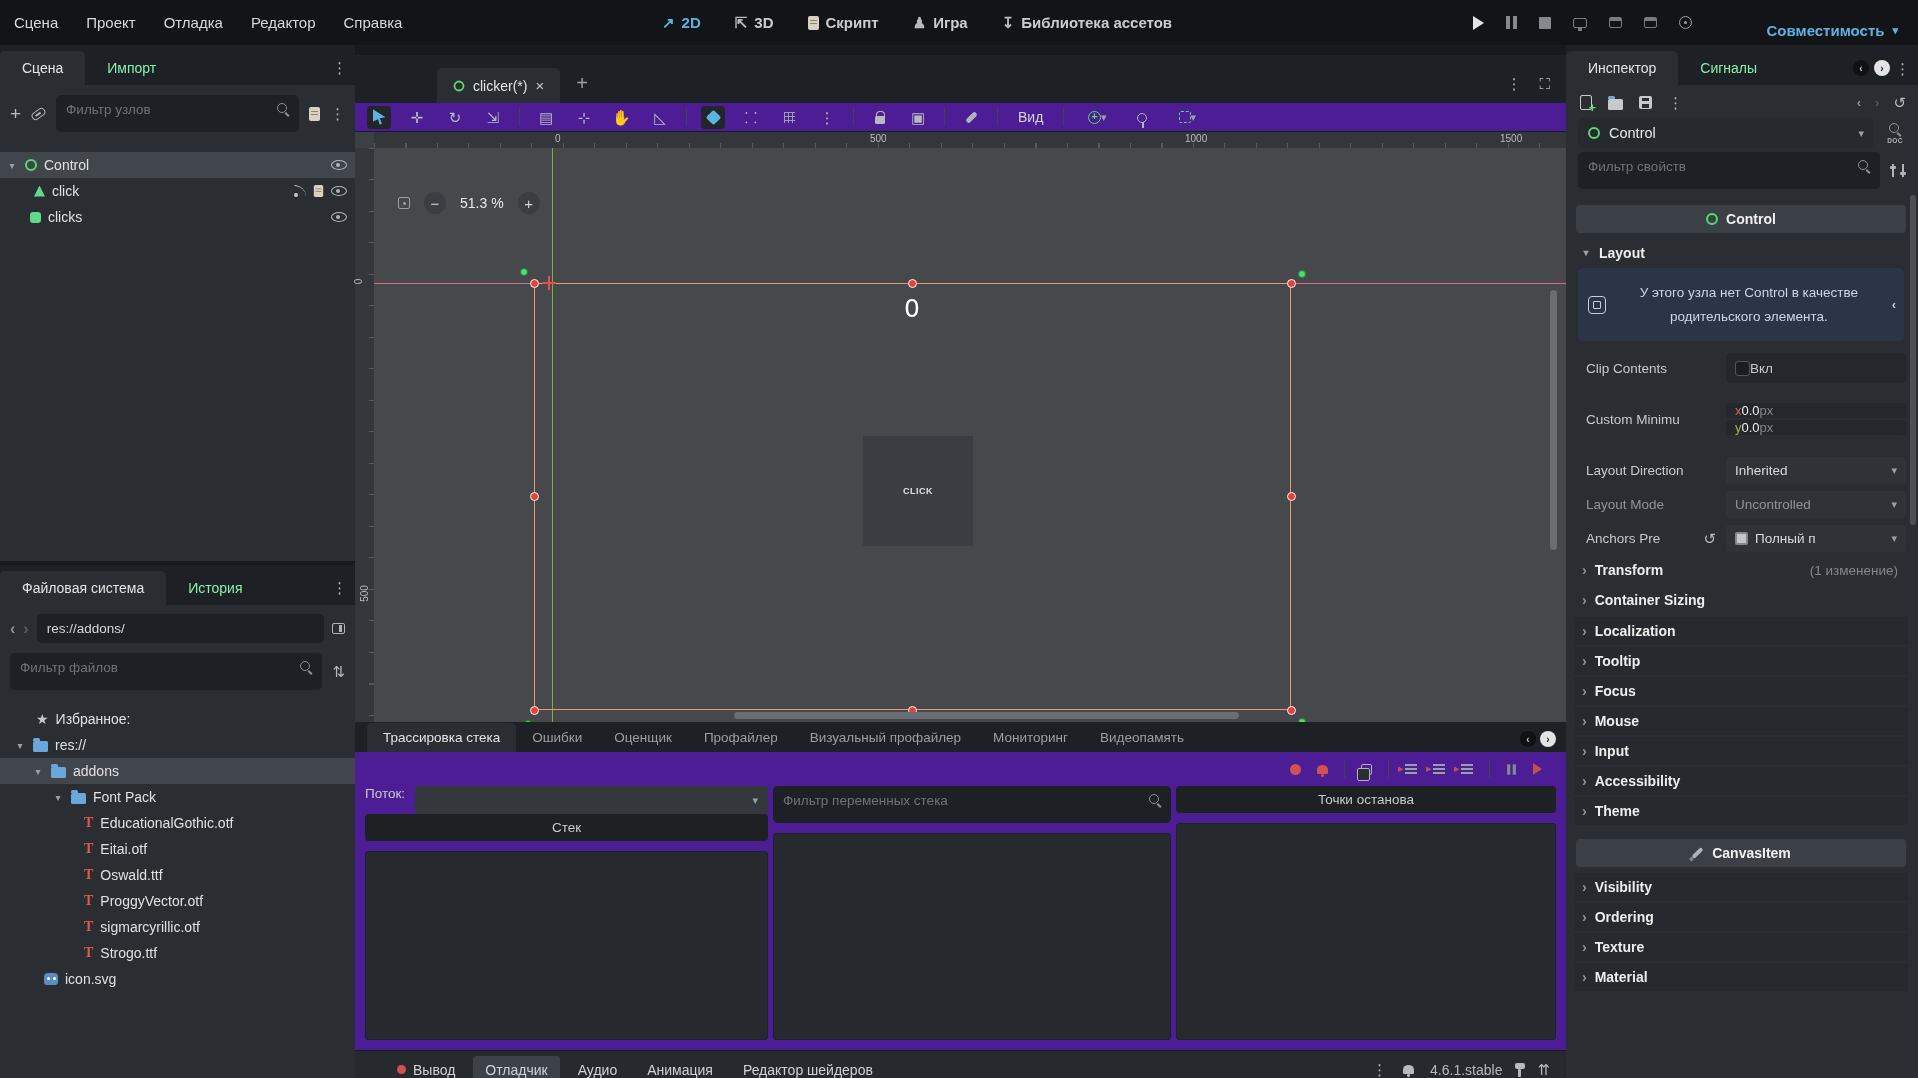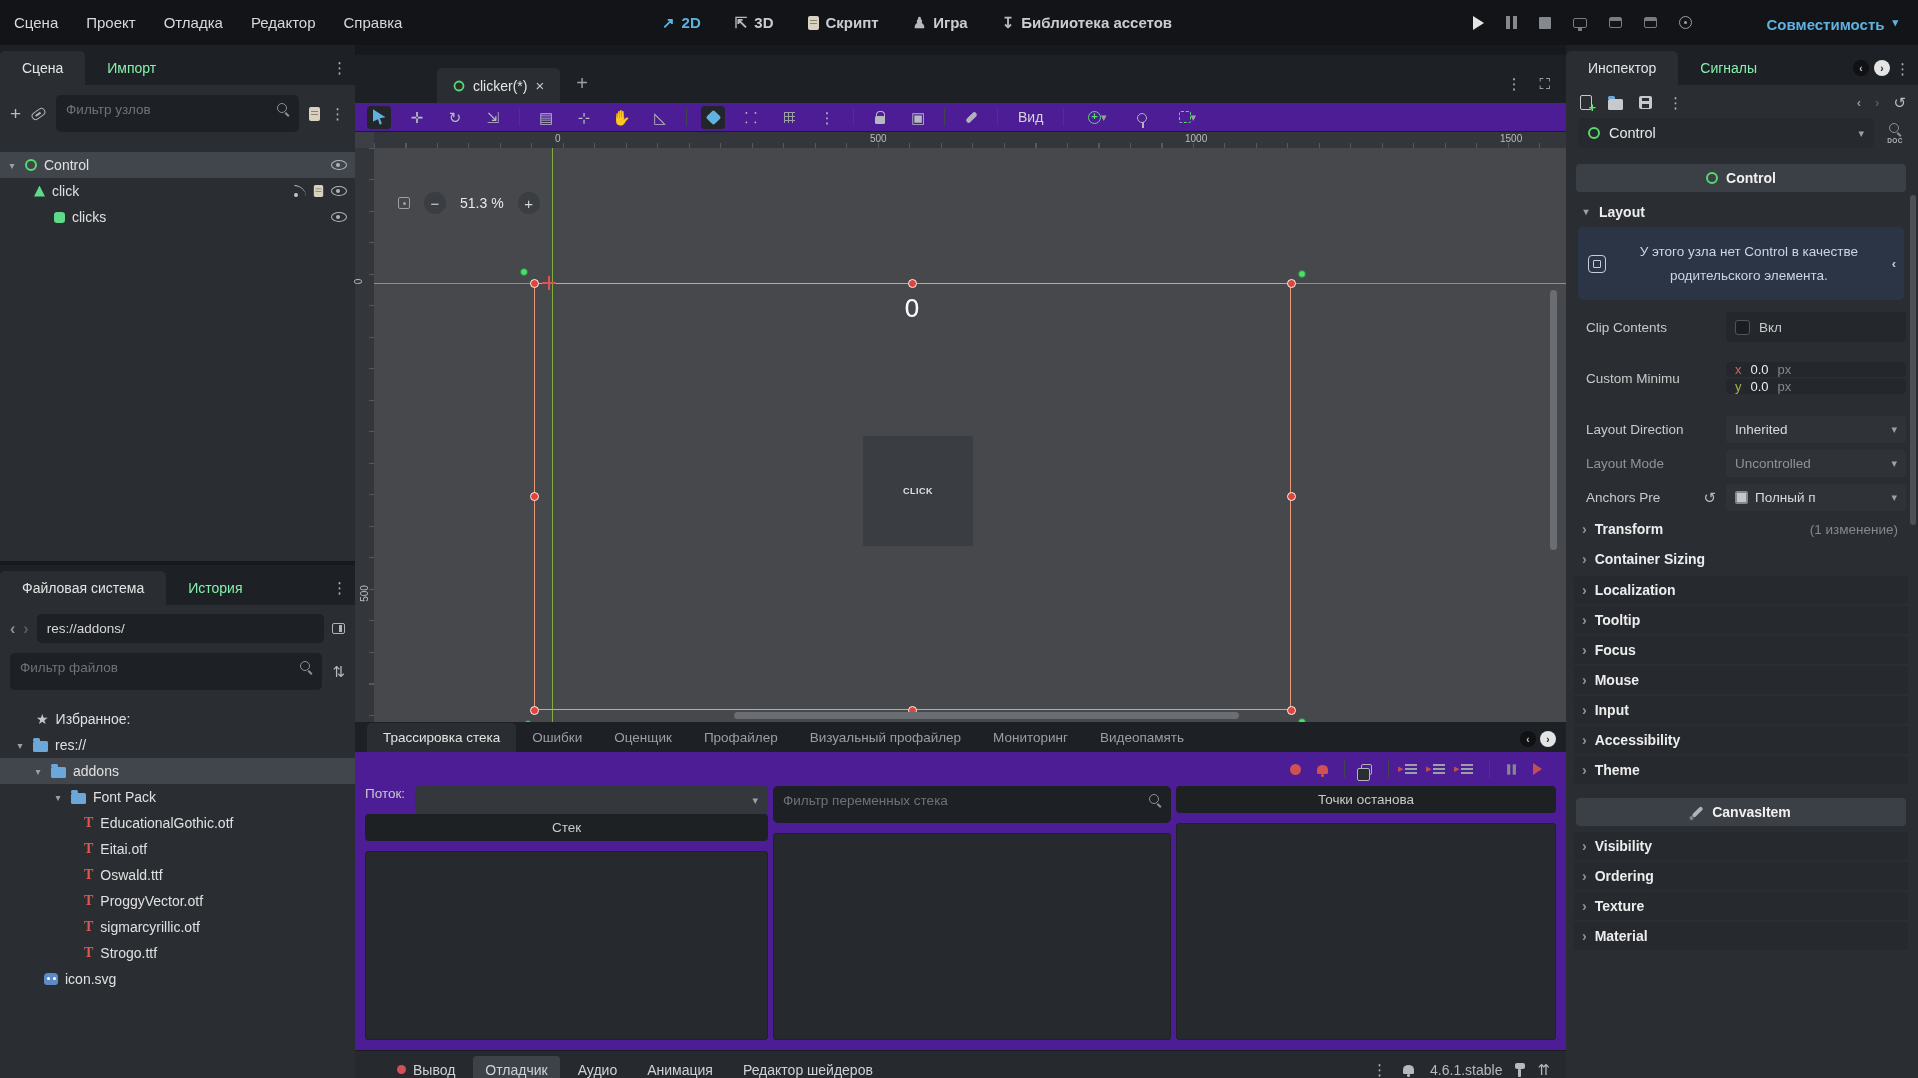--- a/index.html
+++ b/index.html
@@ -7,21 +7,21 @@
 body{background:#17191d;font-family:"Liberation Sans",sans-serif;font-size:13px;color:#d6d6d6;position:relative}
 .flex{display:flex;align-items:flex-start}
 
 
 #topbar{position:absolute;left:0;top:0;width:1918px;height:45px;background:#121418;display:flex;align-items:center}
 #topbar .menu{padding:0 14px;font-size:15px;color:#d8d8d8;cursor:default}
 #ctx{position:absolute;left:650px;top:0;height:45px;display:flex;align-items:center;gap:10px}
 .ctx-item{display:flex;align-items:center;gap:7px;padding:4px 12px;font-size:15px;font-weight:bold;color:#c9cdd1}
 .ctx-item.active{color:#5fb2e0}
 #playback{position:absolute;right:226px;top:0;height:45px;display:flex;align-items:center;gap:22px}
-#renderer{position:absolute;right:20px;top:16px;height:45px;display:flex;gap:8px;color:#5fb2e0;font-size:15px;font-weight:bold}
+#renderer{position:absolute;right:20px;top:8px;height:45px;display:flex;align-items:center;gap:8px;color:#5fb2e0;font-size:15px;font-weight:bold}
 
 
 .ic{display:inline-block;position:relative;flex:none}
 .t-ic{font-size:15px;line-height:1;color:#b6babe}
 .ic-magnify{width:13px;height:13px}
 .ic-magnify::before{content:'';position:absolute;left:0;top:0;width:8px;height:8px;border:1.6px solid #8d9196;border-radius:50%}
 .ic-magnify::after{content:'';position:absolute;left:9px;top:9px;width:5px;height:1.6px;background:#8d9196;transform:rotate(45deg);transform-origin:0 0}
 .ic-eye{width:16px;height:10px;border:1.6px solid #b0b4ba;border-radius:50%}
 .ic-eye::after{content:'';position:absolute;left:4px;top:1.5px;width:4px;height:4px;border-radius:50%;background:#b0b4ba}
 .ic-folder{width:15px;height:11px;background:#6ba7d8;border-radius:1.5px;margin-top:3px}
@@ -181,21 +181,21 @@
 .classhdr{background:#3b4046;border-radius:4px;height:28px;display:flex;align-items:center;justify-content:center;gap:8px;font-weight:bold;font-size:14px;color:#f0f0f0;margin:10px 2px 6px 2px}
 .sechdr{display:flex;align-items:center;gap:7px;height:27px;padding-left:6px;font-weight:bold;font-size:14px;color:#ededed}
 #warnbox{background:#2c3545;border-radius:5px;margin:2px 4px 10px 4px;padding:13px 8px 13px 10px;display:flex;align-items:center;gap:8px}
 #warnbox .wicon{width:18px;height:18px;border:1.7px solid #c3cede;border-radius:4px;position:relative;flex:none}
 #warnbox .wicon::after{content:'';position:absolute;left:4px;top:4px;width:6px;height:6px;border:1.5px solid #c3cede;border-radius:1px}
 #warnbox .wtext{flex:1;color:#ccd5e4;font-size:13.5px;line-height:1.75;text-align:center}
 #warnbox .chev{color:#c3cede}
 .prow{display:flex;align-items:center;min-height:34px;padding:0 2px 0 12px;gap:6px}
 .plabel{flex:1;font-size:13.5px;color:#c9c9c9;white-space:nowrap;overflow:hidden}
 .pvalue{width:180px;flex:none;display:flex;align-items:center}
-.valwell{background:#24272b;border-radius:4px;height:30px;display:flex;align-items:center;gap:9px;padding:0 9px;flex:1}
+.valwell{background:#24272b;border-radius:4px;height:30px;display:flex;align-items:center;padding:0 9px;flex:1}
 .dd{background:#2f3338;border-radius:4px;height:27px;display:flex;align-items:center;gap:7px;padding:0 9px;flex:1;font-size:13.5px;color:#dadada}
 .dd .caret{margin-left:auto}
 .dd.dim{color:#8f9398}
 .axis-x{color:#cc6666;font-size:13px}
 .axis-y2{color:#a9b045;font-size:13px}
 .unit{color:#84888d;font-size:13px}
 .boldrow{display:flex;align-items:center;gap:8px;height:30px;padding-left:8px;font-weight:bold;font-size:14px;color:#ededed}
 .boldrow .note{margin-left:auto;margin-right:10px;font-weight:normal;color:#84888d;font-size:13.5px}
 .sec{display:flex;align-items:center;gap:8px;height:28px;margin-top:2px;padding-left:8px;background:#26292e;border-radius:2px;font-weight:bold;font-size:14px;color:#ededed}
 #insp-sb{position:absolute;right:2px;top:110px;width:6px;height:330px;background:#4d5156;border-radius:3px}
@@ -276,21 +276,21 @@
           <span class="ic ic-eye"></span>
         </div>
         <div class="trow" style="padding-left:34px">
           <span class="ic ic-nodeA"></span>
           <span>click</span>
           <span class="grow"></span>
           <span class="ic ic-signal"></span>
           <span class="ic ic-script" style="transform:scale(.85)"></span>
           <span class="ic ic-eye"></span>
         </div>
-        <div class="trow" style="padding-left:54px">
+        <div class="trow" style="padding-left:30px">
           <span class="ic ic-nodeB"></span>
           <span>clicks</span>
           <span class="grow"></span>
           <span class="ic ic-eye"></span>
         </div>
       </div>
     </div>
   </div>
 
   <div id="fs-panel">
@@ -589,20 +589,27 @@
     <div class="noderow">
       <span class="nodesel">
         <span class="ic ic-ring"></span>
         <span>Control</span>
         <span class="caret">▾</span>
       </span>
       <span class="docbtn">
         <span class="ic ic-magnify"></span>
           <small>DOC</small>
       </span>
+    </div>
+    <div class="noderow">
+      <span class="filterbox">
+        <input placeholder="Фильтр свойств" style="">
+        <span class="ic ic-magnify"></span>
+      </span>
+      <span class="ic ic-sliders"></span>
     </div>
 
     <div id="insp-scroll">
       <div class="classhdr">
         <span class="ic ic-ring"></span>
         <span>Control</span>
       </div>
       <div class="sechdr">
         <span class="texp">▾</span>
         <span>Layout</span>

